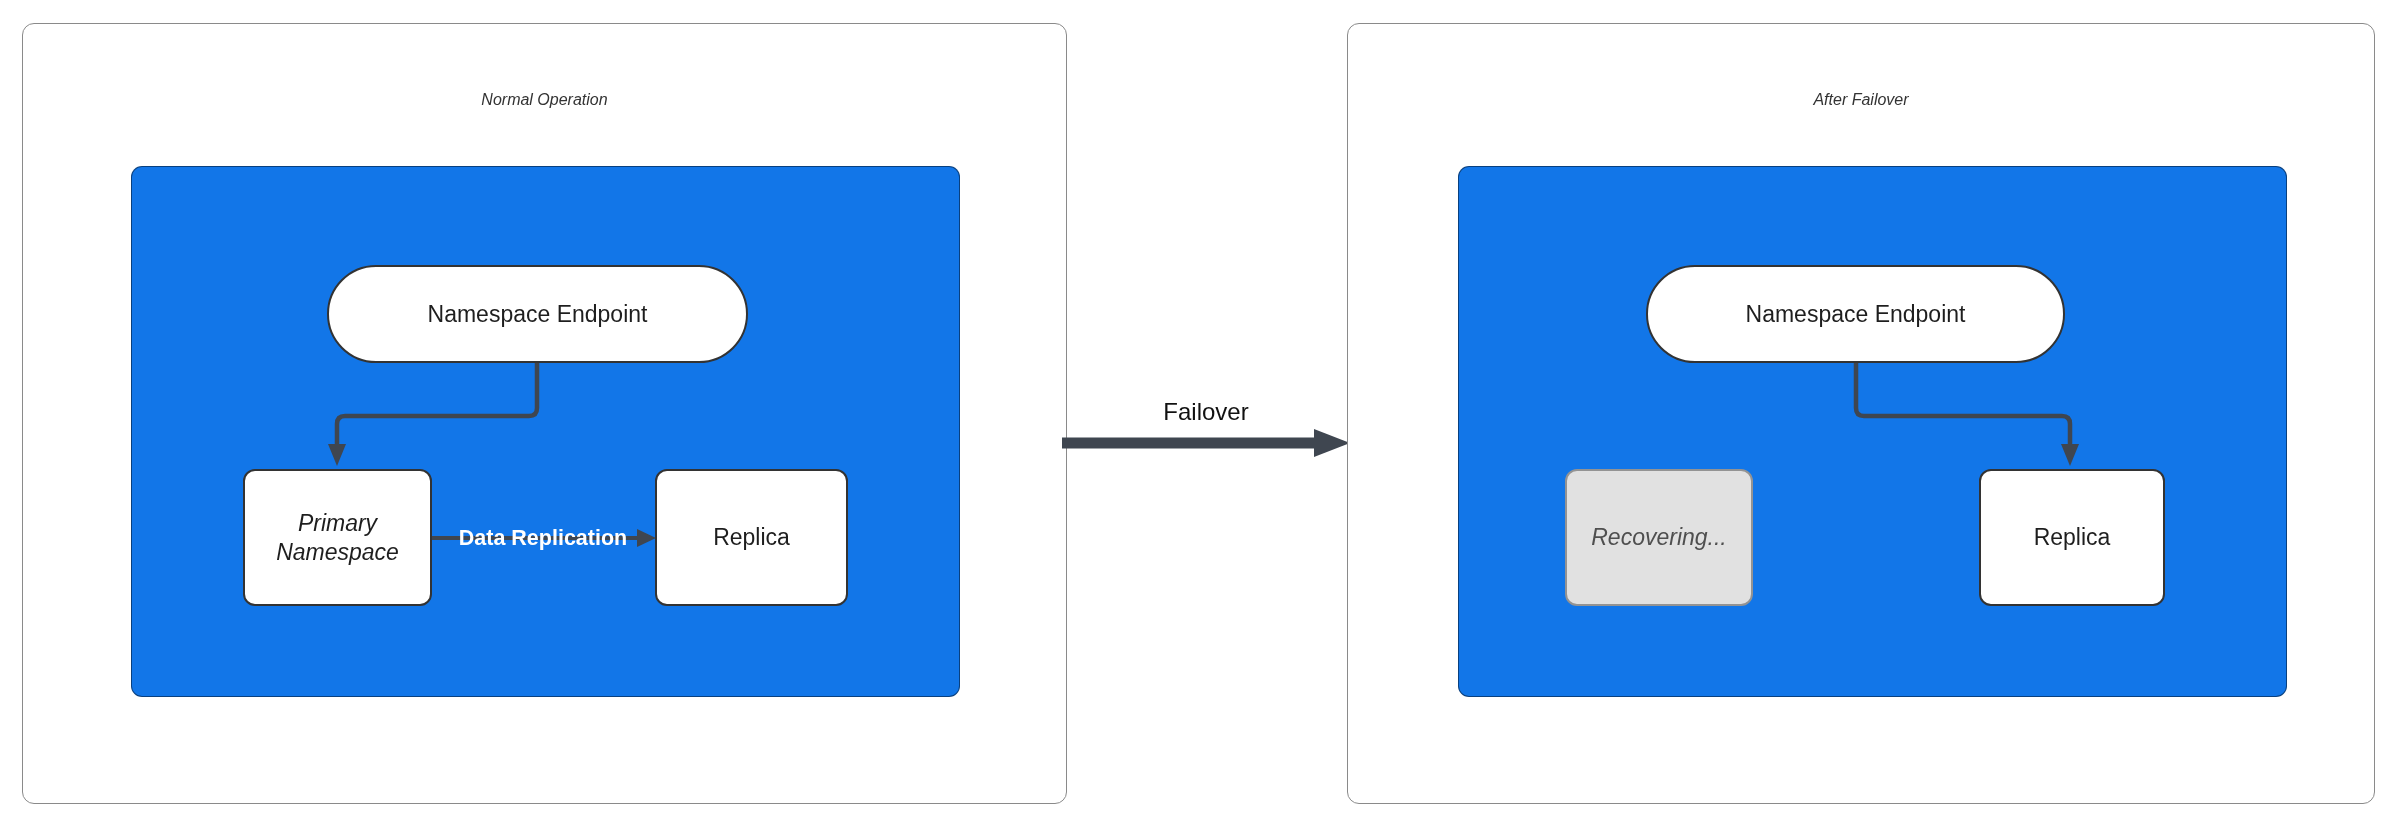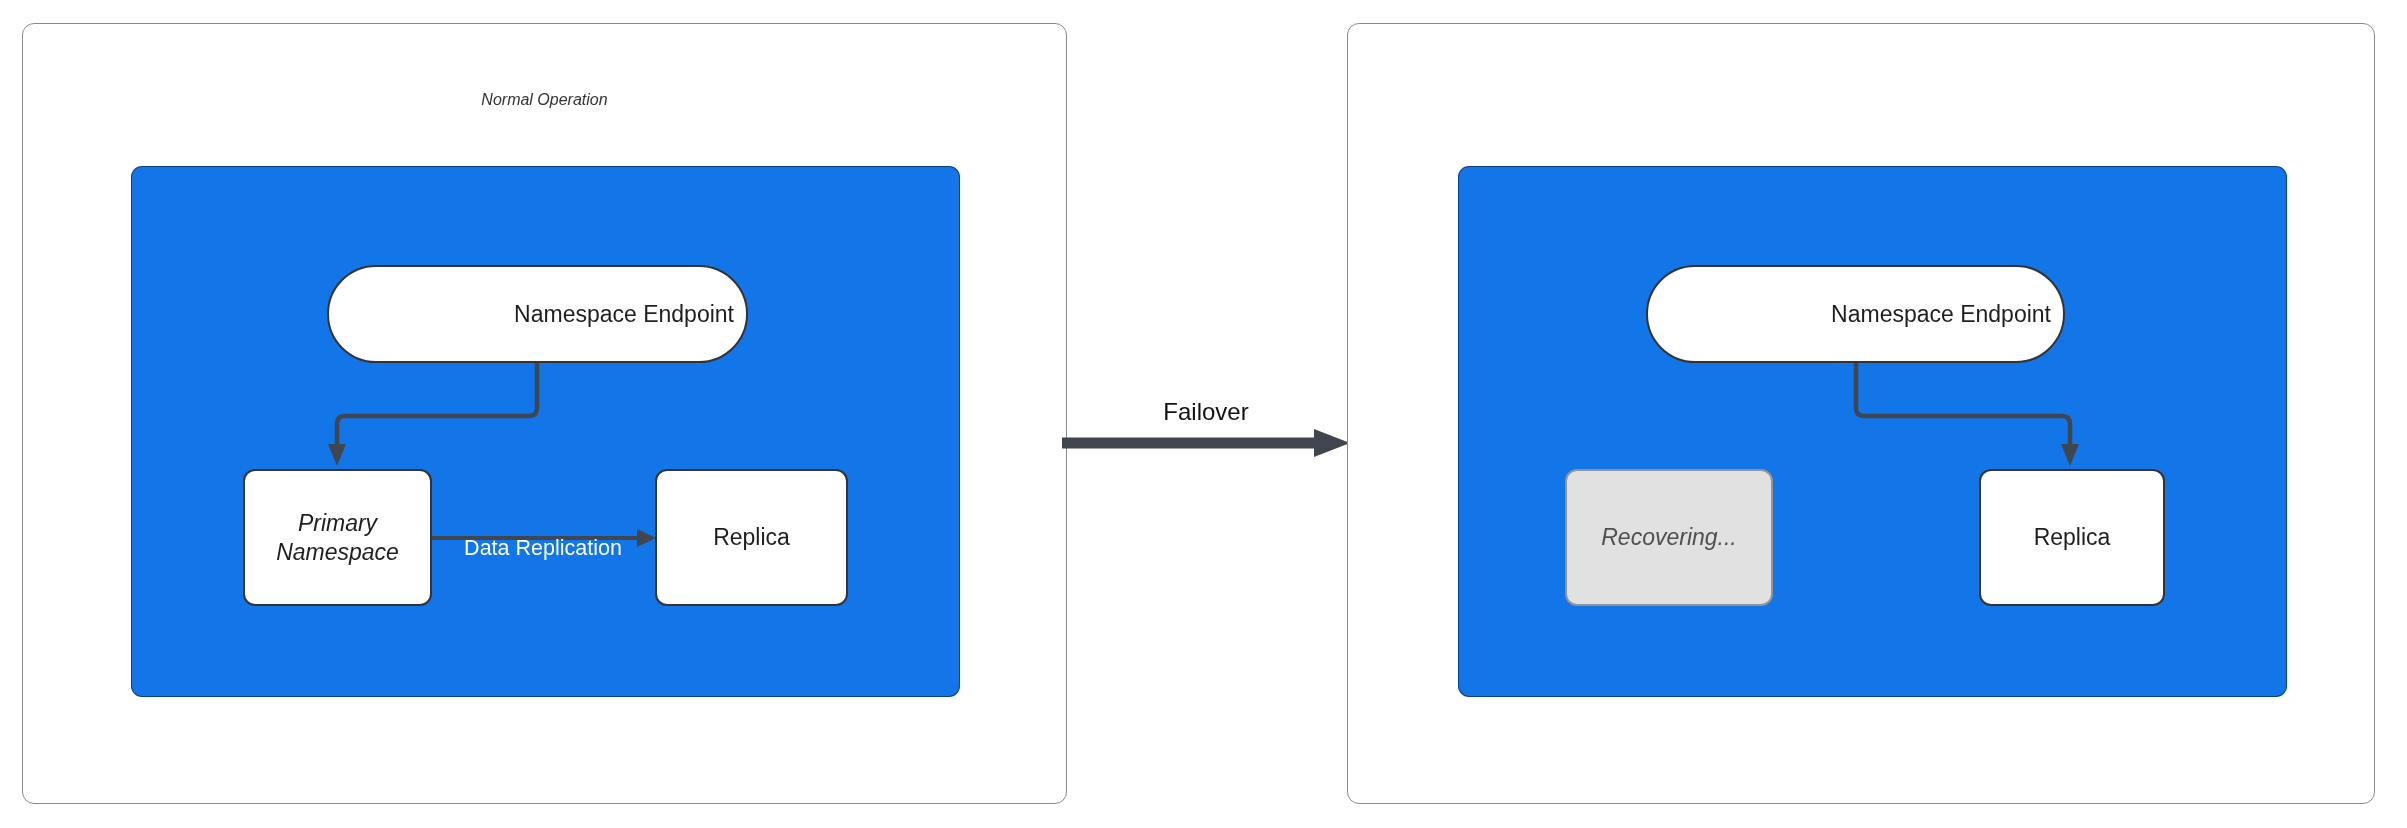--- a/index.html
+++ b/index.html
@@ -62,42 +62,41 @@
     text-align:center;
     font-size:23px;
     color:var(--node_text);
     line-height:1.25;
   }
   .pill{
     border-radius:49px;
     width:421px;
     height:98px;
     top:98px;
-    justify-content:flex-end;
   }
   .box{
     border-radius:12px;
     top:302px;
     height:137px;
   }
   .box.gray{
     background:var(--recovering_fill);
     border-color:var(--recovering_border);
     color:var(--recovering_text);
     font-style:italic;
   }
   .node-label{padding:0 12px;}
 
   .edge-label{
     position:absolute;
     left:411px;
-    top:381px;
+    top:371px;
     transform:translate(-50%,-50%);
     font-size:21.5px;
-    font-weight:normal;
+    font-weight:bold;
     color:var(--edge_label_text);
     white-space:nowrap;
   }
 
   .failover-label{
     position:absolute;
     left:1062px;
     top:398px;
     width:288px;
     text-align:center;
@@ -154,36 +153,37 @@
     </div>
   </section>
 
   <div class="failover-label">Failover</div>
   <svg class="failover-svg" viewBox="0 0 290 46">
     <line class="edge-stroke" stroke-width="11" x1="0" y1="23" x2="254" y2="23"></line>
     <polygon class="edge-fill" points="252,9 252,37 288,23"></polygon>
   </svg>
 
   <section class="panel" style="left:1347px;width:1028px;">
+    <div class="panel-title">After Failover</div>
 
     <div class="container-blue" style="left:110px;">
 
       <svg class="edges" viewBox="0 0 829 531">
 
         <g>
           <path class="edge-stroke" stroke-width="4.5" d="M397,196 L397,241 Q397,249 405,249 L603,249 Q611,249 611,257 L611,278"></path>
           <polygon class="edge-fill" points="602,277 620,277 611,299"></polygon>
         </g>
       </svg>
 
       <div class="node pill" style="left:187px;width:419px;">
         <span class="node-label">Namespace Endpoint</span>
       </div>
 
-      <div class="node box gray" style="left:106px;width:208px;">
+      <div class="node box gray" style="left:106px;width:188px;">
         <span class="node-label">Recovering...</span>
       </div>
 
       <div class="node box" style="left:520px;width:186px;">
         <span class="node-label">Replica</span>
       </div>
     </div>
   </section>
 
 </div>

